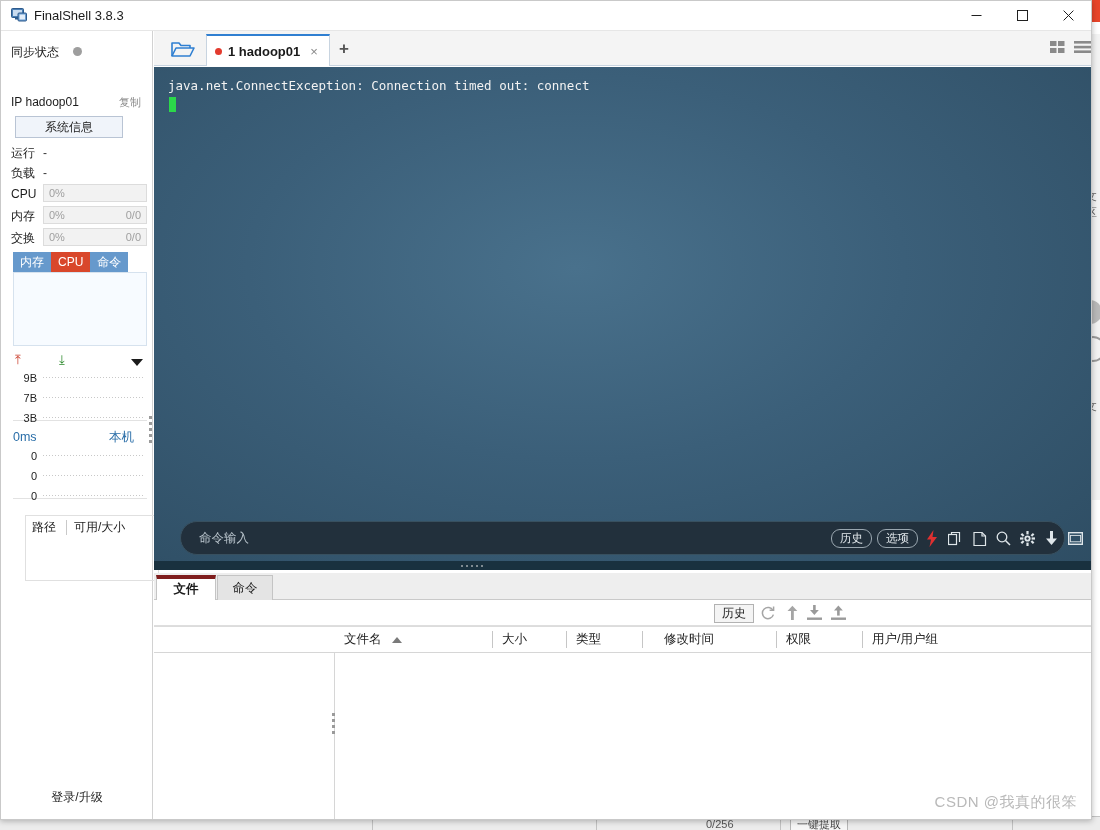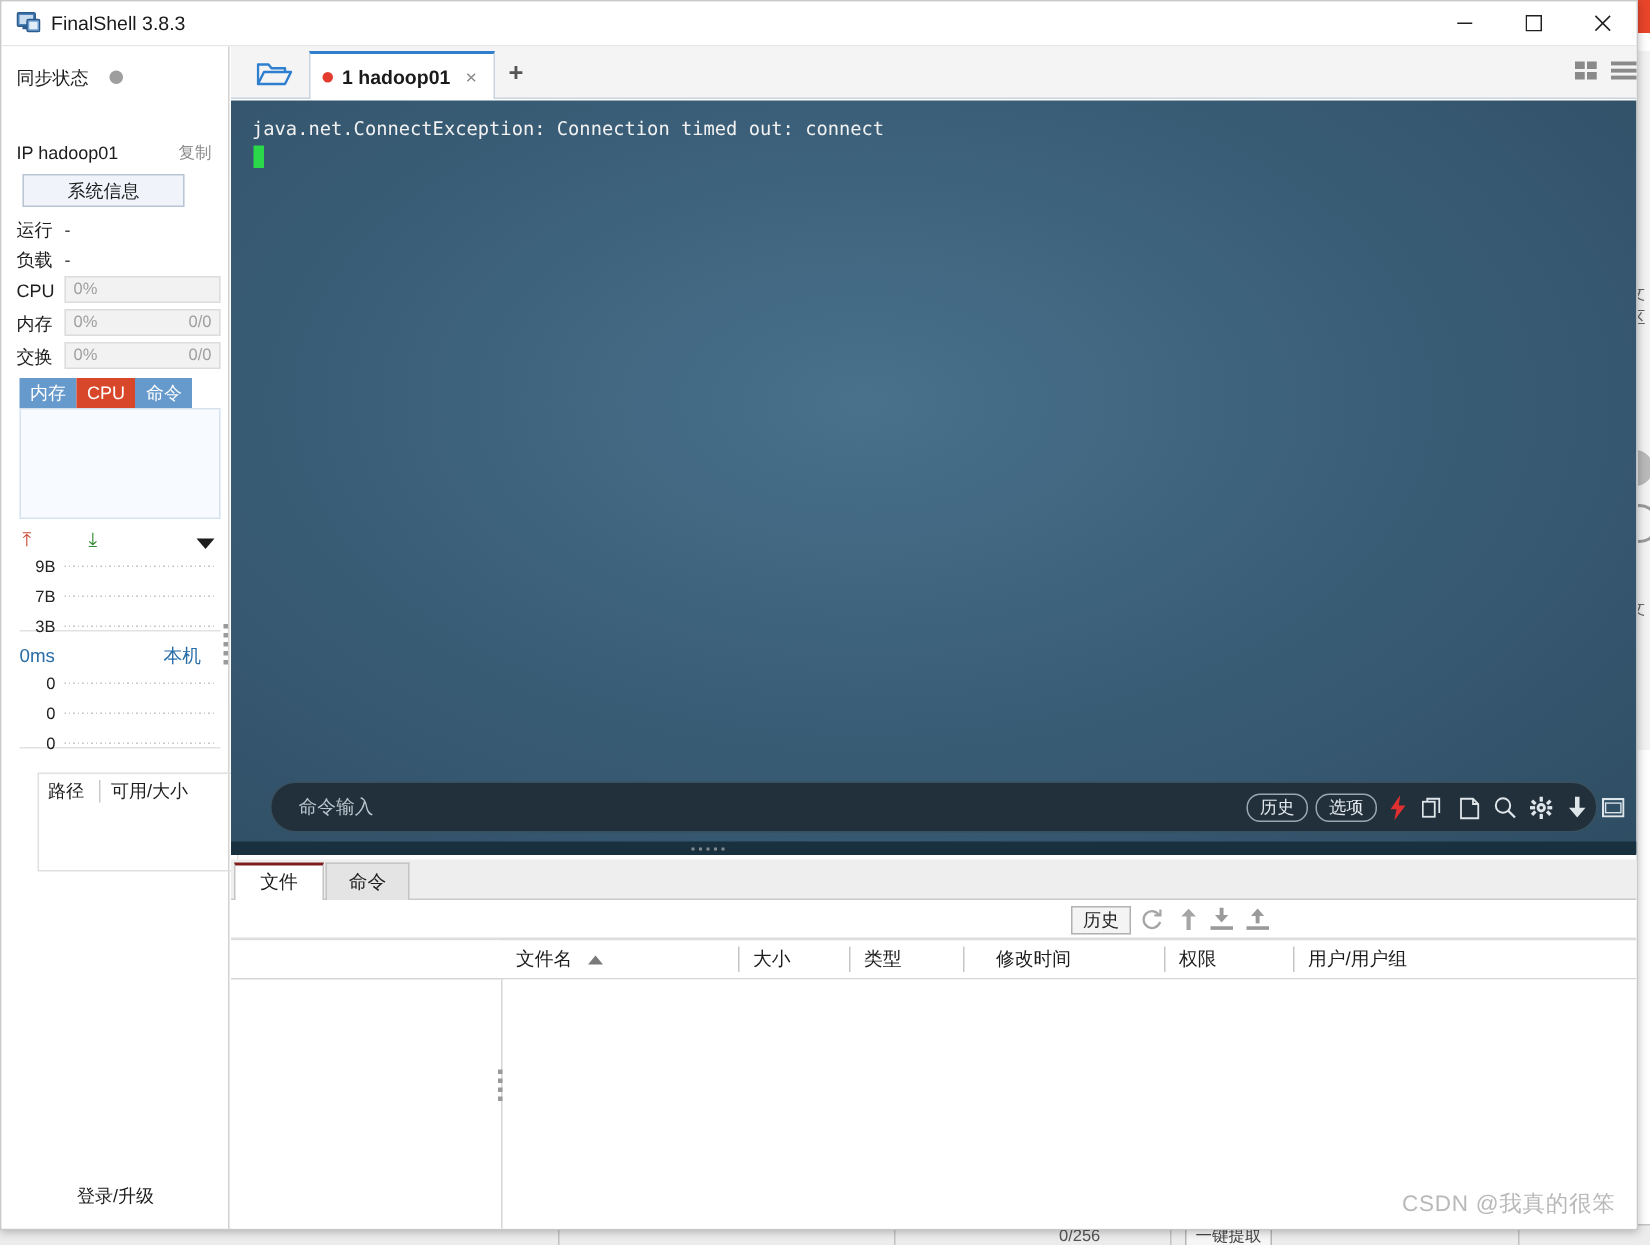--- a/index.html
+++ b/index.html
@@ -479,22 +479,22 @@
     border-bottom: none;
     box-sizing: border-box;
     display: flex; align-items: center; justify-content: center;
     font-size: 12.5px;
     color: #1c1c1c;
     cursor: pointer;
     background: #e4e4e4;
   }
   .bp-tab.active {
     background: #ffffff;
-    border-top: 2px solid #7f1d1d;
-    font-weight: normal;
+    border-top: 4px solid #7f1d1d;
+    font-weight: bold;
     text-align: right;
   }
   .addr-row {
     position: absolute;
     left: 0; top: 27px;
     width: 937px; height: 27px;
     background: #ffffff;
     border-bottom: 1px solid #dcdcdc;
     box-sizing: border-box;
   }

